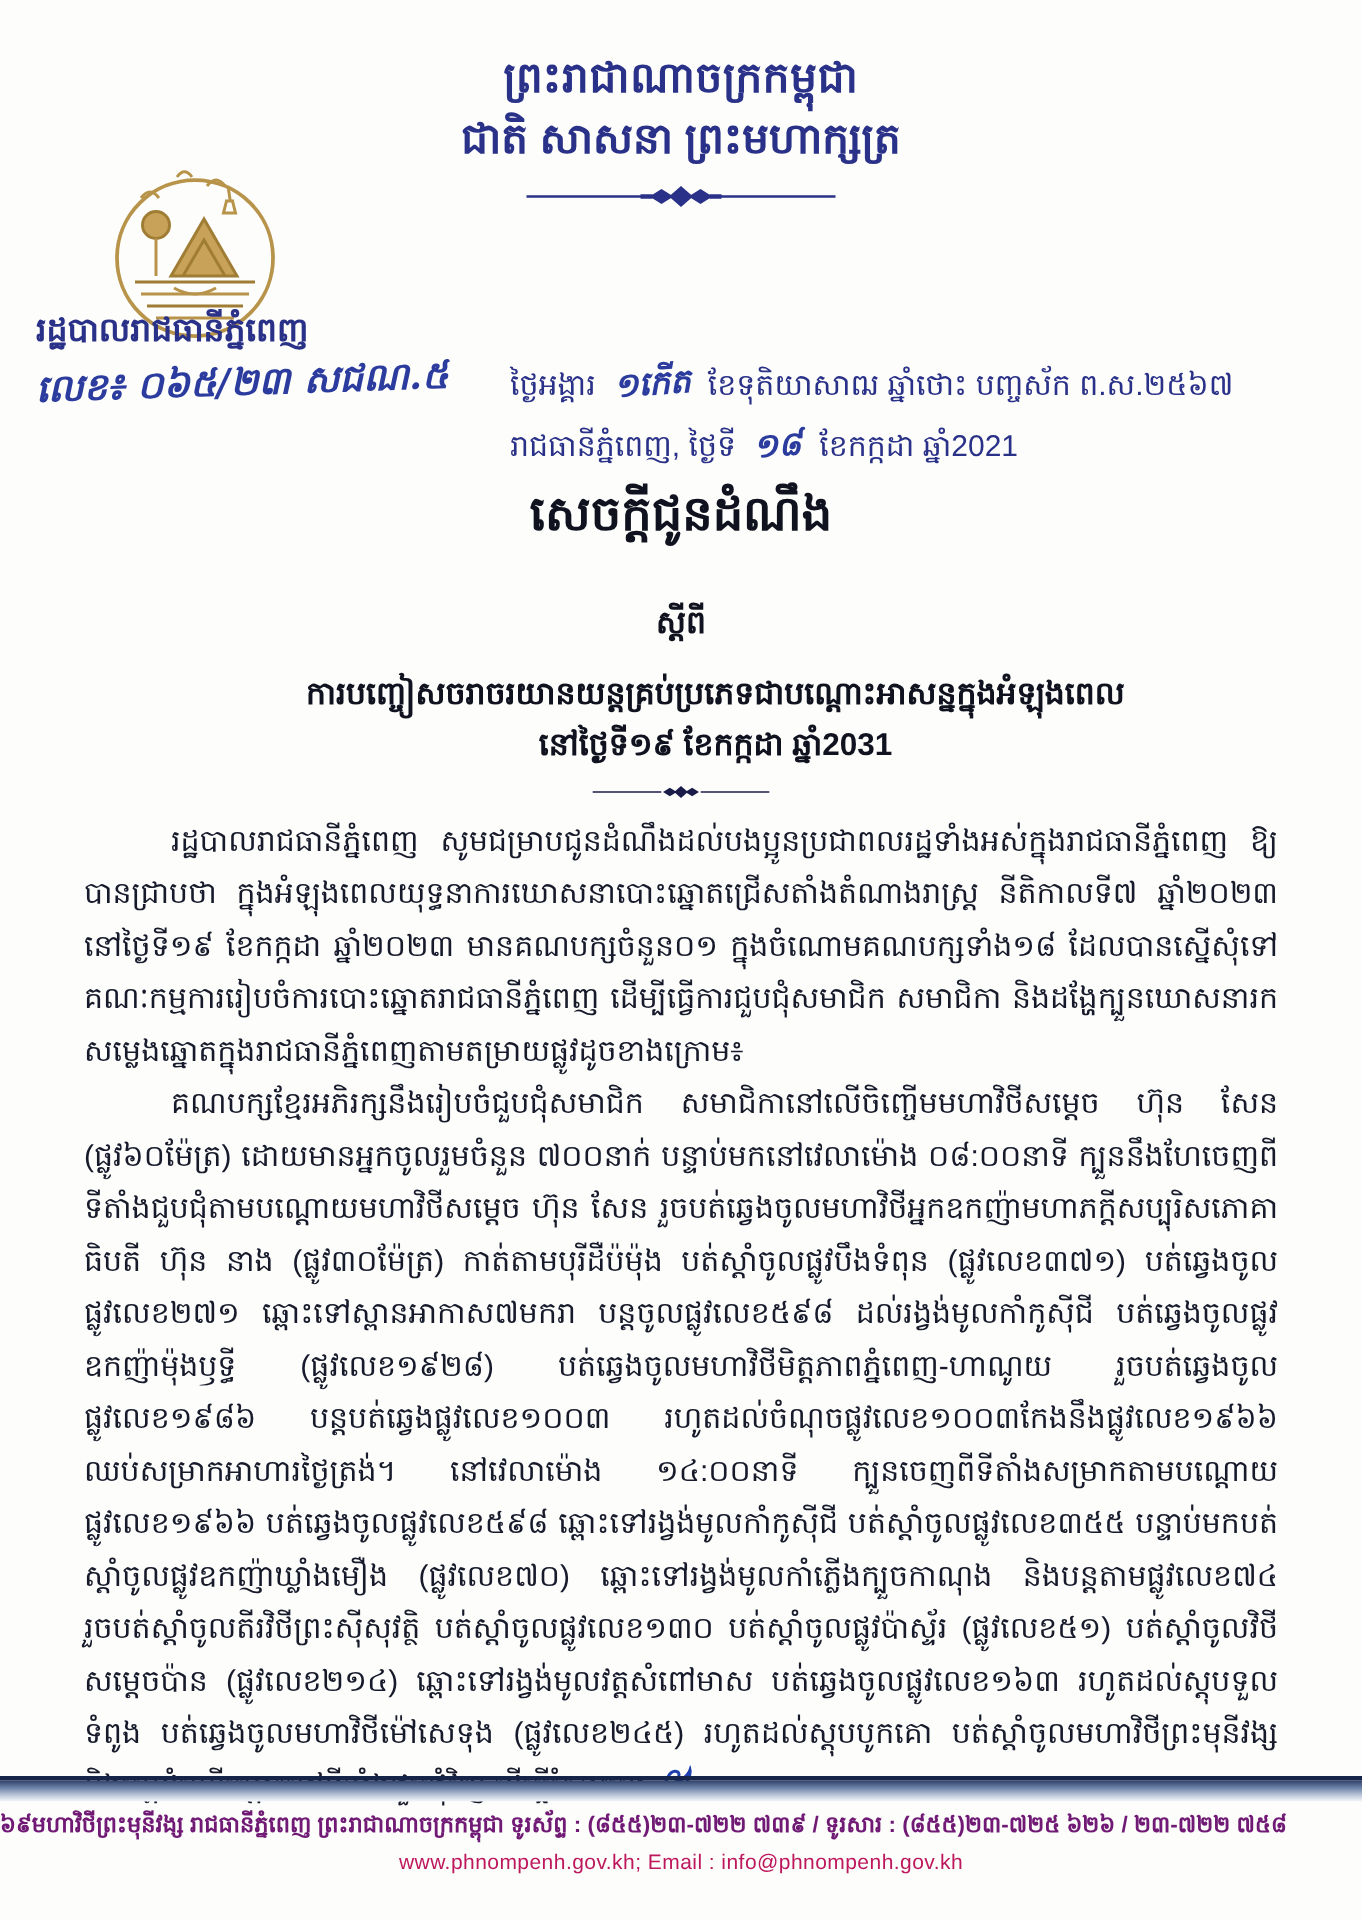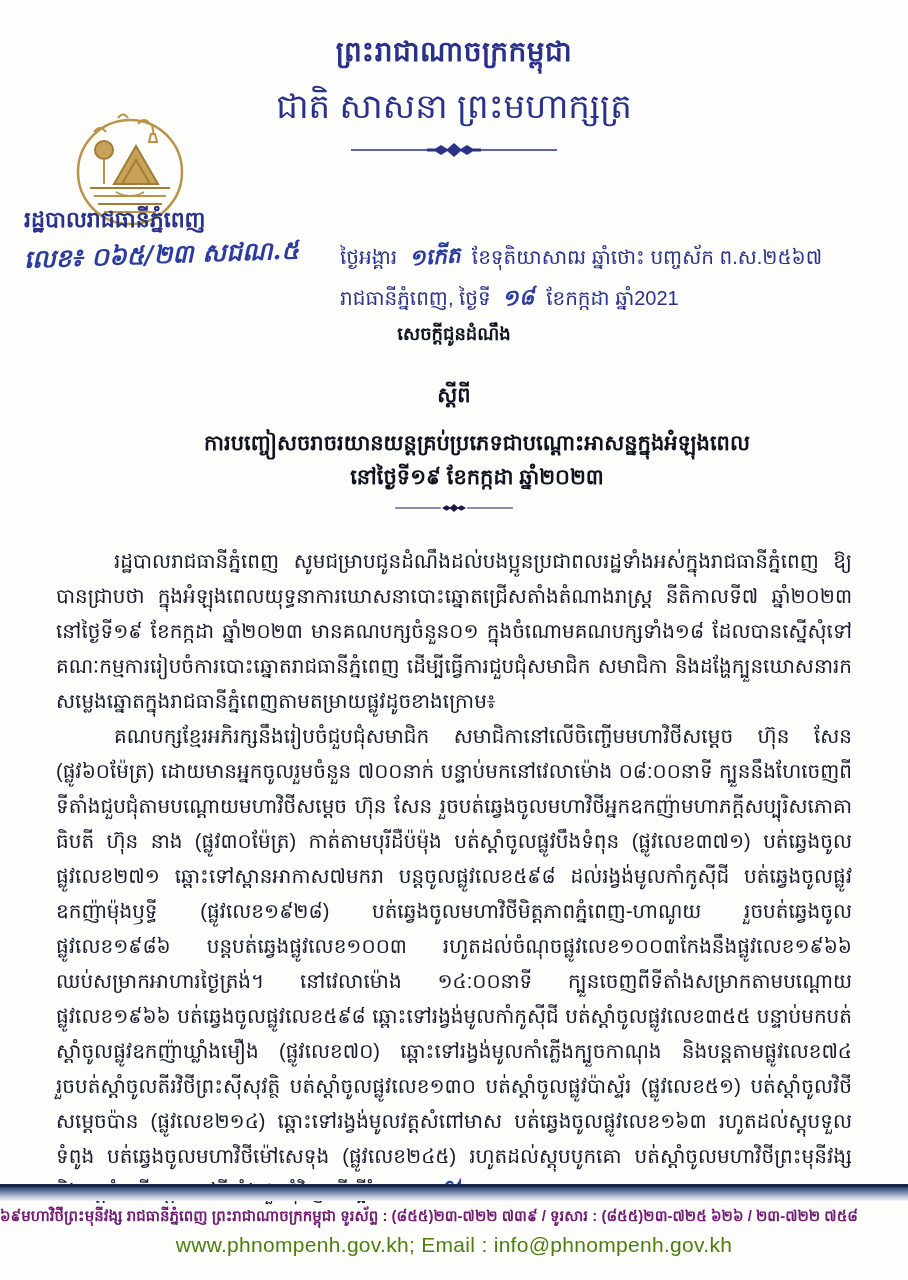--- a/index.html
+++ b/index.html
@@ -13,21 +13,21 @@
     font-family:"Liberation Sans","DejaVu Sans",sans-serif;
     padding-left:46px;
   }
   
   .kingdom-header {
     position:absolute; top:34px; left:0; right:0;
     display:flex; flex-direction:column; align-items:center;
     color:#2a3188;
   }
   .kingdom-title { font-size:28px; font-weight:bold; letter-spacing:.5px; }
-  .national-motto { font-size:34px; font-weight:normal; margin-top:10px; }
+  .national-motto { font-size:28px; font-weight:bold; }
   .header-divider { margin-top:6px; }
   
   .emblem { position:absolute; left:74px; top:88px; width:112px; height:168px; }
   
   .authority-block { position:absolute; left:24px; top:206px; width:330px; color:#2a3188; }
   .authority-name { font-size:22px; font-weight:bold; }
   .reference-number {
     font-size:25px; margin-top:6px; color:#2c3c9e;
     font-family:"DejaVu Serif","Liberation Serif",serif;
     font-style:italic; font-weight:600;
@@ -35,21 +35,21 @@
   }
   
   .date-block { position:absolute; left:340px; top:236px; width:560px; color:#2a3188; font-size:20px; line-height:1.85; }
   .handwritten {
     font-family:"DejaVu Serif","Liberation Serif",serif;
     font-style:italic; font-weight:700; color:#2c3c9e;
     display:inline-block; transform:rotate(-4deg); font-size:22px; padding:0 6px;
   }
   
   .title-block { position:absolute; top:322px; left:0; right:0; text-align:center; color:#10131f; }
-  .document-type { font-size:18px; font-weight:bold; }
+  .document-type { font-size:32px; font-weight:bold; }
   .regarding-label { font-size:21px; font-weight:bold; margin-top:32px; }
   .subject { font-size:21px; font-weight:bold; margin-top:14px; line-height:1.6; }
   .subject-line { display:block;margin-left:46px; }
   .subject-divider { margin-top:8px; }
   
   .body-block {
     position:absolute; top:544px; left:56px; width:796px;
     font-size:20px; line-height:35px; text-align:justify; color:#161a2b;
   }
   .body-block p { text-indent:58px; margin:0; }
@@ -59,21 +59,21 @@
     position:absolute; top:1184px; left:0; width:908px; height:17px;
     border-top:3px solid #16244a;
     background:linear-gradient(to bottom,#2d4068 0%,#6d82a9 35%,#c7d0df 75%,#f4f6fa 100%);
   }
   .footer-address {
     position:absolute; top:1206px; left:0; right:0;
     text-align:left; color:#701a75; font-size:15px; font-weight:600;
   }
   .footer-web-email {
     position:absolute; top:1233px; left:0; right:0;
-    text-align:center; color:#4d7c0f; font-size:21px; letter-spacing:.3px;
+    text-align:center; color:#be185d; font-size:14px; letter-spacing:.3px;
   }
 </style>
 </head>
 <body>
 
 <div class="page">
 
   <div class="kingdom-header">
     <div class="kingdom-title">ព្រះរាជាណាចក្រកម្ពុជា</div>
     <div class="national-motto">ជាតិ សាសនា ព្រះមហាក្សត្រ</div>
@@ -123,21 +123,21 @@
       <span class="handwritten">១៨</span>
       <span>ខែកក្កដា ឆ្នាំ2021</span>
     </div>
   </div>
 
   <div class="title-block">
     <div class="document-type">សេចក្តីជូនដំណឹង</div>
     <div class="regarding-label">ស្តីពី</div>
     <div class="subject">
       <span class="subject-line">ការបញ្ចៀសចរាចរយានយន្តគ្រប់ប្រភេទជាបណ្តោះអាសន្នក្នុងអំឡុងពេល</span>
-      <span class="subject-line">នៅថ្ងៃទី១៩ ខែកក្កដា ឆ្នាំ២០២៣</span>
+      <span class="subject-line">នៅថ្ងៃទី១៩ ខែកក្កដា ឆ្នាំ2031</span>
     </div>
     <svg class="subject-divider" width="120" height="14" viewBox="0 0 210 18">
       <line x1="2" y1="9" x2="82" y2="9" stroke="#1b1b4a" stroke-width="2"></line>
       <line x1="128" y1="9" x2="208" y2="9" stroke="#1b1b4a" stroke-width="2"></line>
       <polygon points="84,9 92,4 100,9 92,14" fill="#1b1b4a"></polygon>
       <polygon points="110,9 118,4 126,9 118,14" fill="#1b1b4a"></polygon>
       <polygon points="97,9 105,2 113,9 105,16" fill="#1b1b4a"></polygon>
     </svg>
   </div>
 

